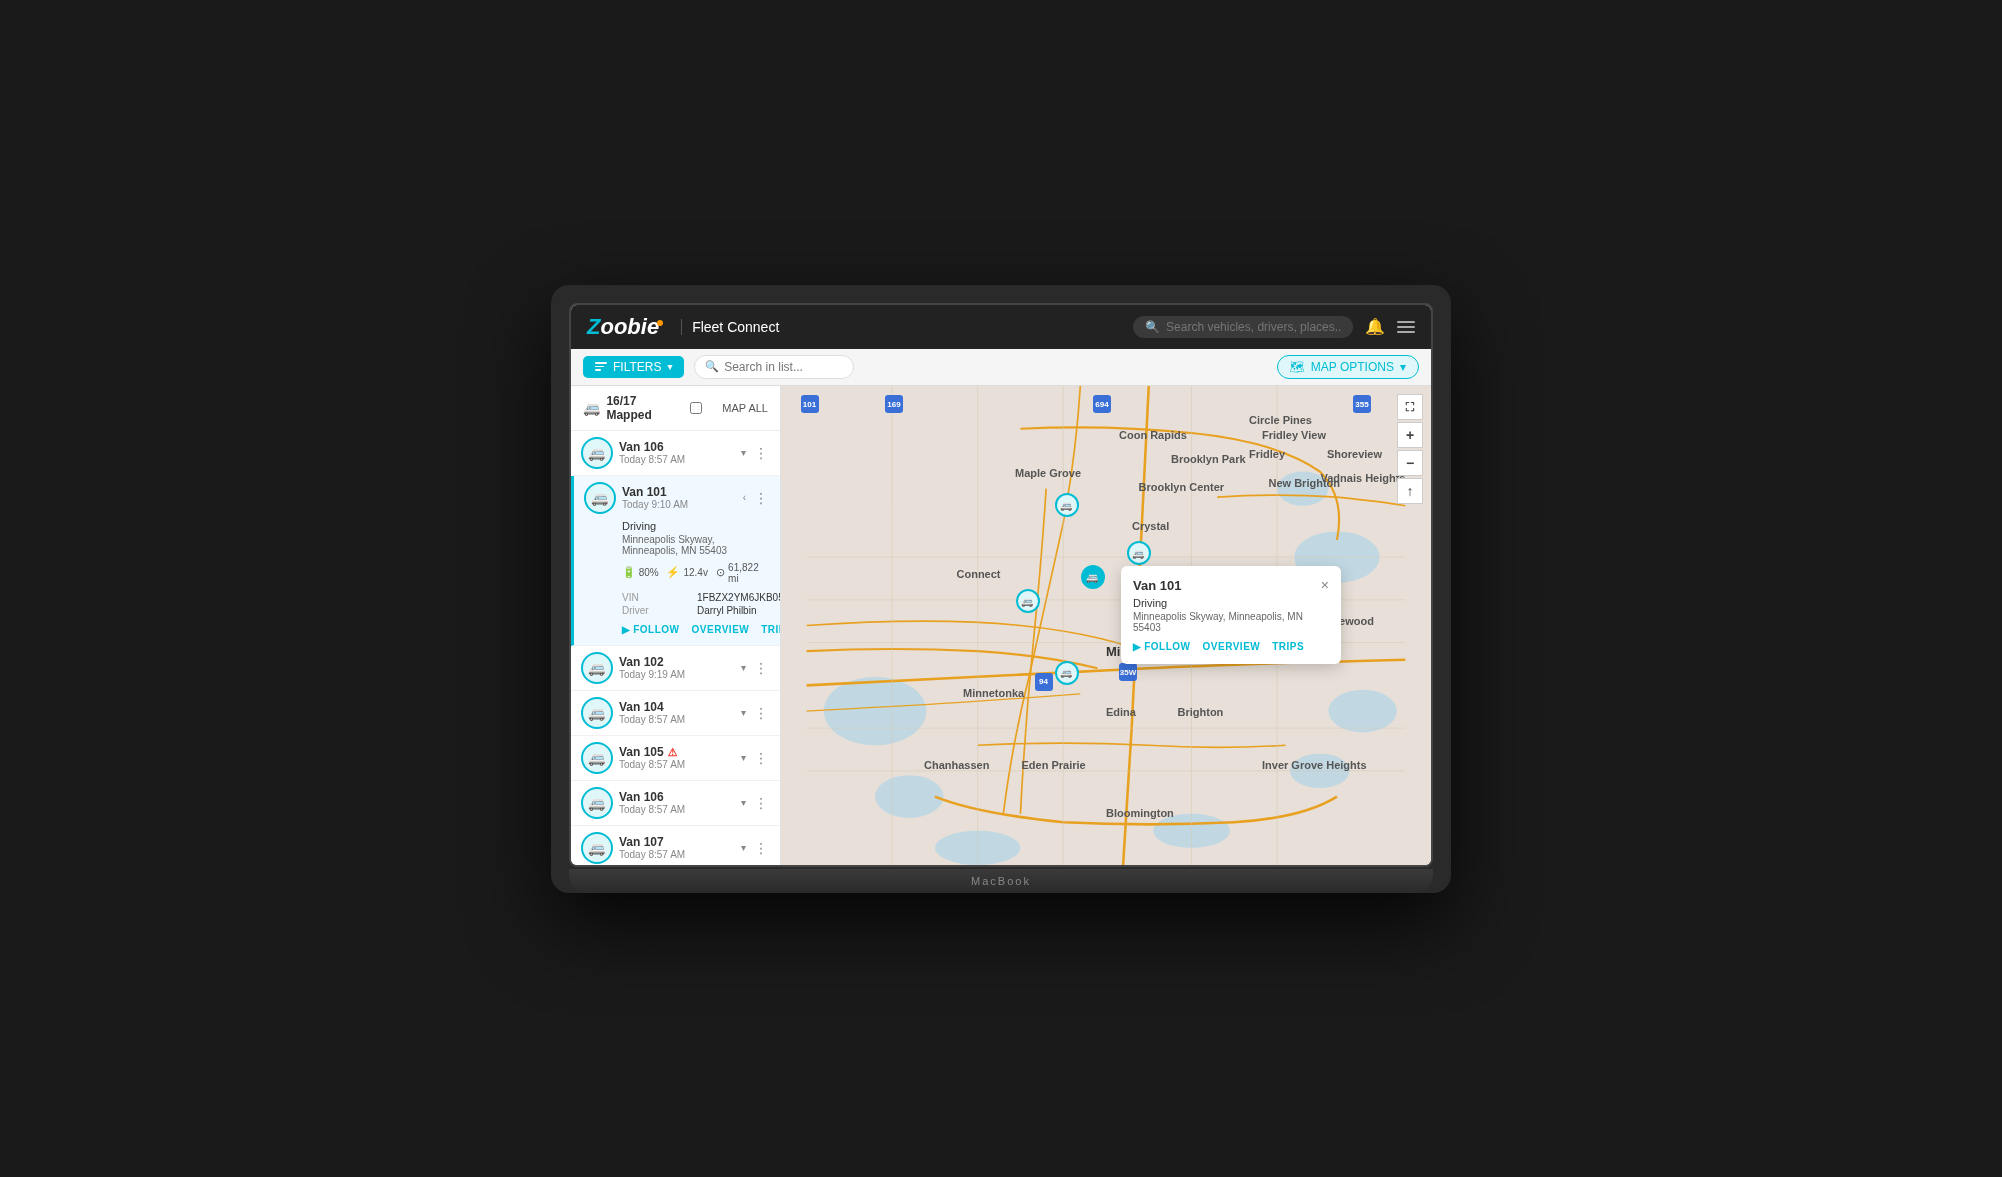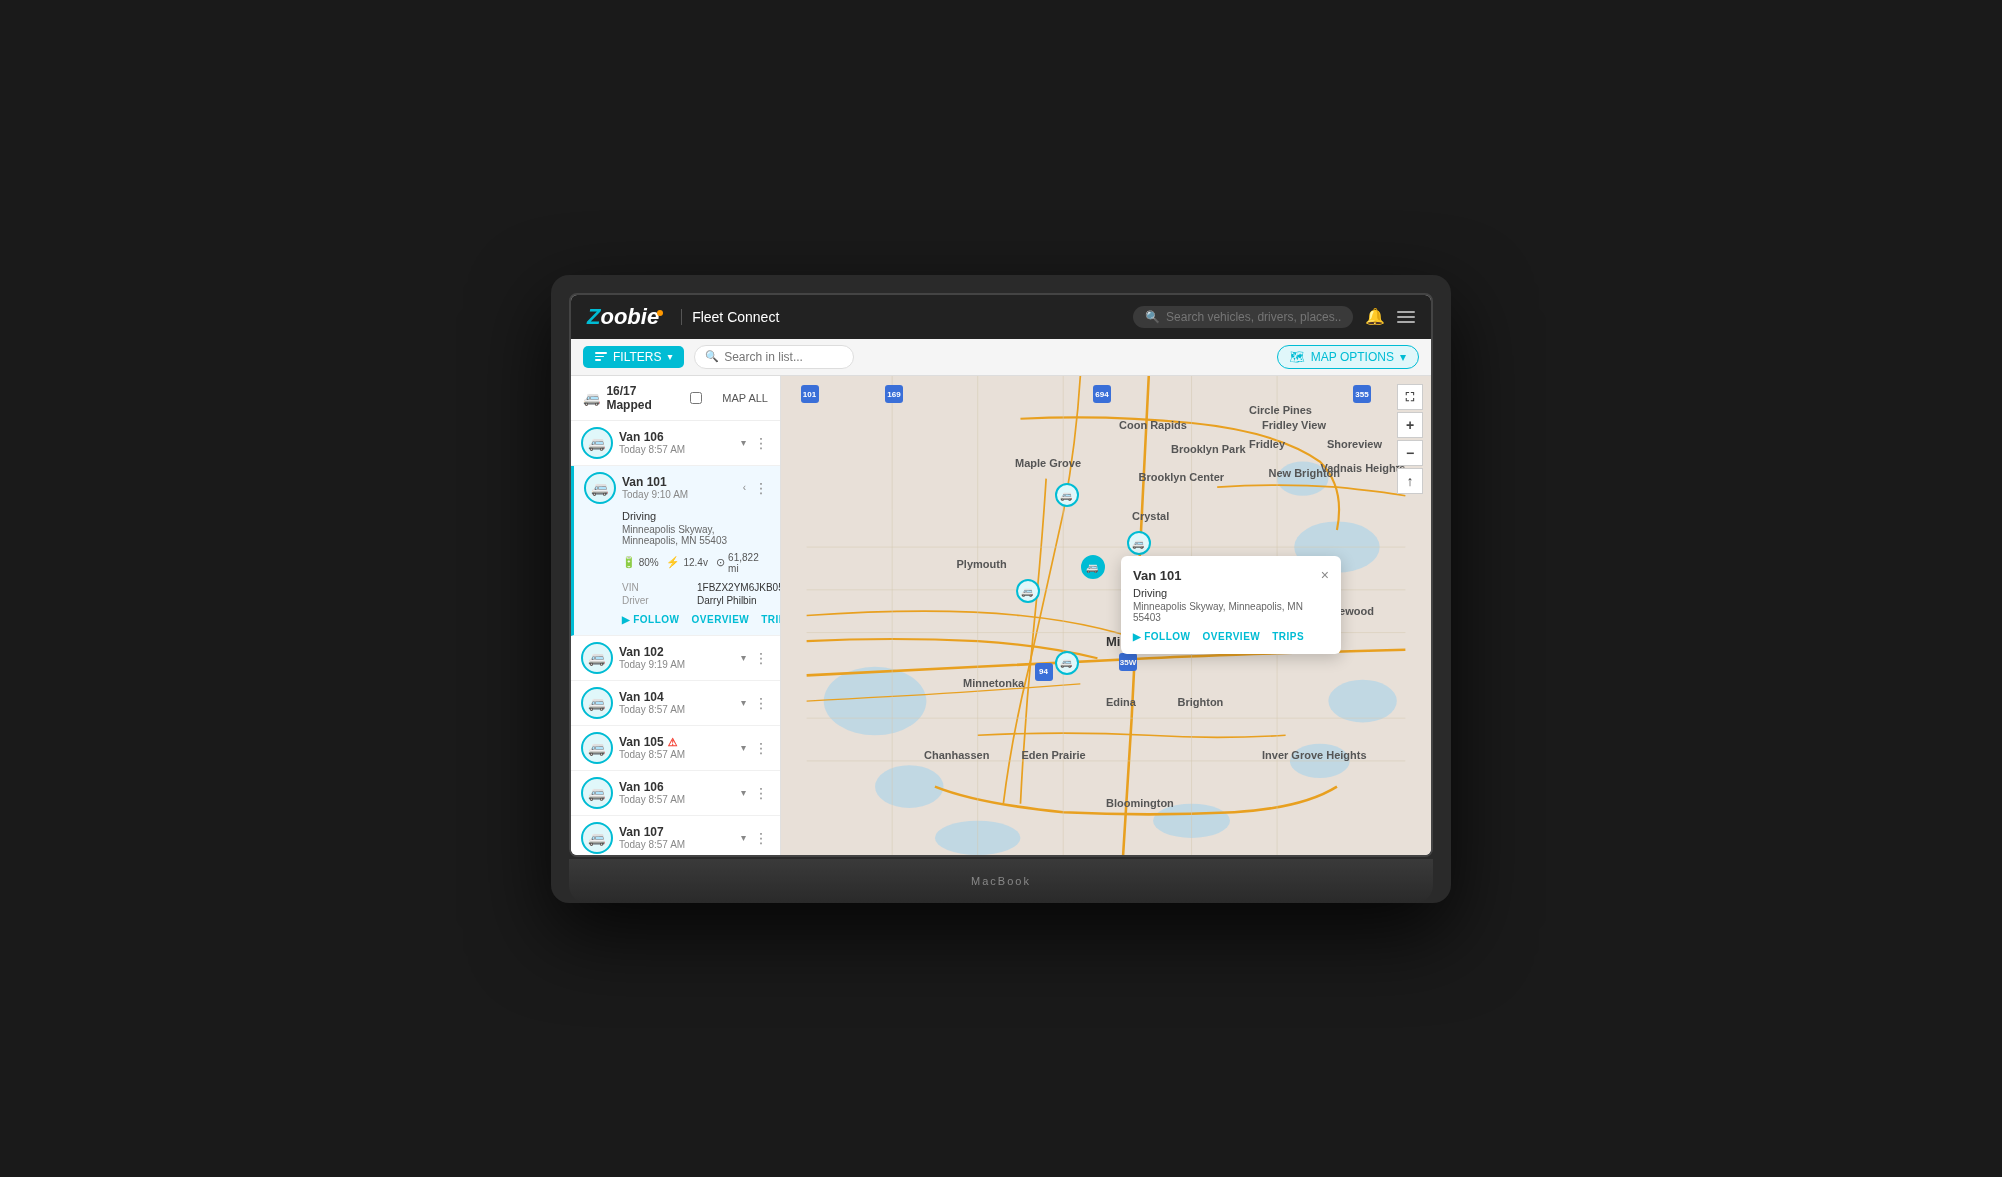--- a/index.html
+++ b/index.html
@@ -22,21 +22,21 @@
     }
 
     .laptop-screen {
       background: #000;
       border-radius: 8px;
       overflow: hidden;
       border: 2px solid #444;
     }
 
     .laptop-bottom {
-      height: 44px;
+      height: 24px;
       background: linear-gradient(to bottom, #3a3a3a, #2a2a2a);
       border-radius: 0 0 18px 18px;
       display: flex;
       align-items: center;
       justify-content: center;
       margin-top: 2px;
     }
 
     .laptop-brand {
       color: #888;
@@ -882,21 +882,21 @@
             <div class="map-label" style="top:9%;left:52%">Coon Rapids</div>
             <div class="map-label" style="top:14%;left:60%">Brooklyn Park</div>
             <div class="map-label" style="top:9%;left:74%">Fridley View</div>
             <div class="map-label" style="top:17%;left:36%">Maple Grove</div>
             <div class="map-label" style="top:20%;left:55%">Brooklyn Center</div>
             <div class="map-label" style="top:13%;left:72%">Fridley</div>
             <div class="map-label" style="top:19%;left:75%">New Brighton</div>
             <div class="map-label" style="top:13%;left:84%">Shoreview</div>
             <div class="map-label" style="top:18%;left:83%">Vadnais Heights</div>
             <div class="map-label" style="top:28%;left:54%">Crystal</div>
-            <div class="map-label" style="top:38%;left:27%">Plymouth</div>
+            <div class="map-label" style="top:38%;left:27%">Connect</div>
             <div class="map-label city" style="top:54%;left:50%">Minneapolis</div>
             <div class="map-label city" style="top:49%;left:73%">Saint Paul</div>
             <div class="map-label" style="top:63%;left:28%">Minnetonka</div>
             <div class="map-label" style="top:67%;left:50%">Edina</div>
             <div class="map-label" style="top:67%;left:61%">Brighton</div>
             <div class="map-label" style="top:78%;left:37%">Eden Prairie</div>
             <div class="map-label" style="top:78%;left:22%">Chanhassen</div>
             <div class="map-label" style="top:88%;left:50%">Bloomington</div>
             <div class="map-label" style="top:78%;left:74%">Inver Grove Heights</div>
             <div class="map-label" style="top:48%;left:82%">Maplewood</div>

